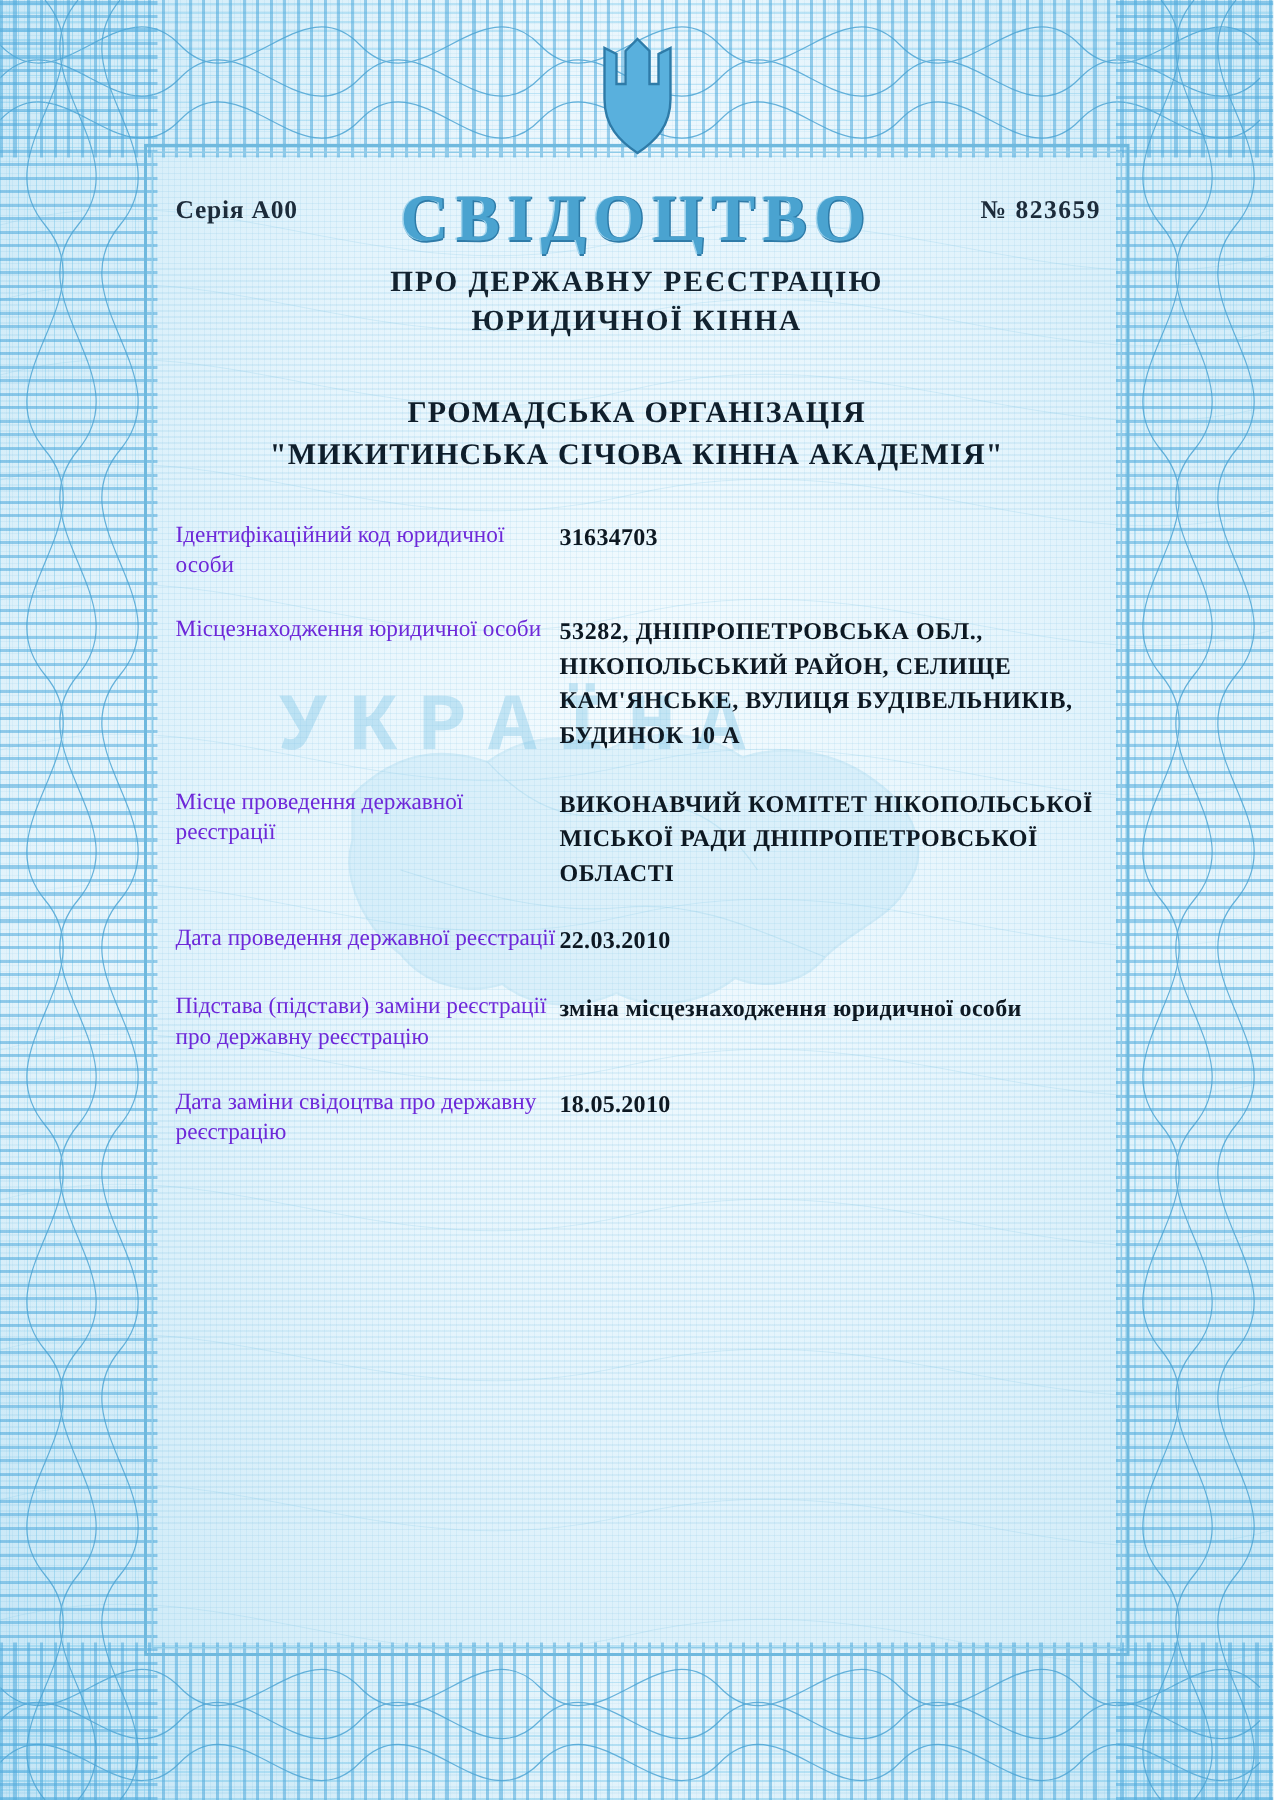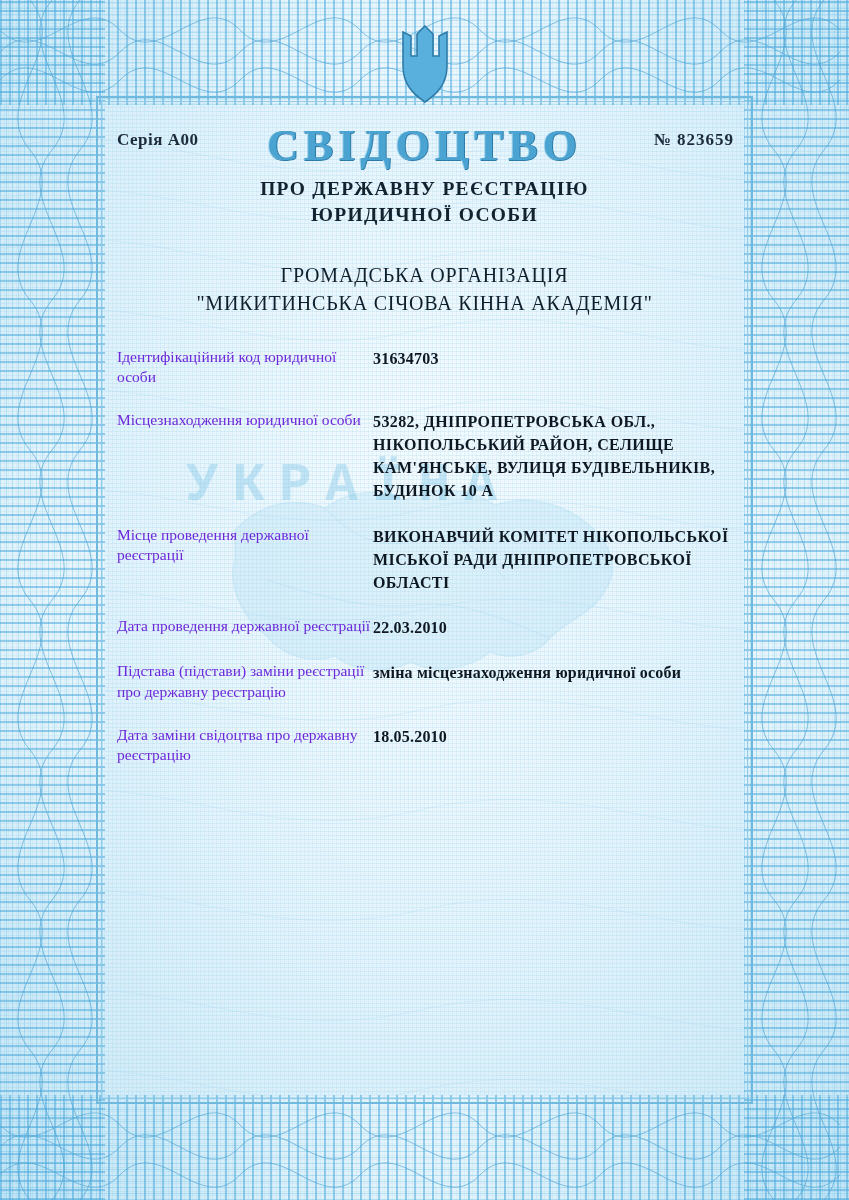--- a/index.html
+++ b/index.html
@@ -182,21 +182,21 @@
     font-weight: bold;
     letter-spacing: 1.3px;
     color: #12222f;
     line-height: 1.35;
   }
 
   .org-name {
     margin-top: 32px;
     text-align: center;
     font-size: 20px;
-    font-weight: normal;
+    font-weight: bold;
     letter-spacing: 0.8px;
     color: #0f1e2b;
     line-height: 1.4;
   }
 
   .fields {
     margin-top: 30px;
   }
   .field-row {
     display: flex;
@@ -317,21 +317,21 @@
   <div class="content">
 
     <div class="head-row">
       <div class="serial">Серія А00</div>
       <div class="title-main">СВІДОЦТВО</div>
       <div class="number">№ 823659</div>
     </div>
 
     <div class="title-sub">
       <div>ПРО ДЕРЖАВНУ РЕЄСТРАЦІЮ</div>
-      <div>ЮРИДИЧНОЇ ОСОБИ</div>
+      <div>ЮРИДИЧНОЇ КІННА</div>
     </div>
 
     <div class="org-name">
       <div>ГРОМАДСЬКА ОРГАНІЗАЦІЯ</div>
       <div>"МИКИТИНСЬКА СІЧОВА КІННА АКАДЕМІЯ"</div>
     </div>
 
     <div class="fields">
 
       <div class="field-row">

